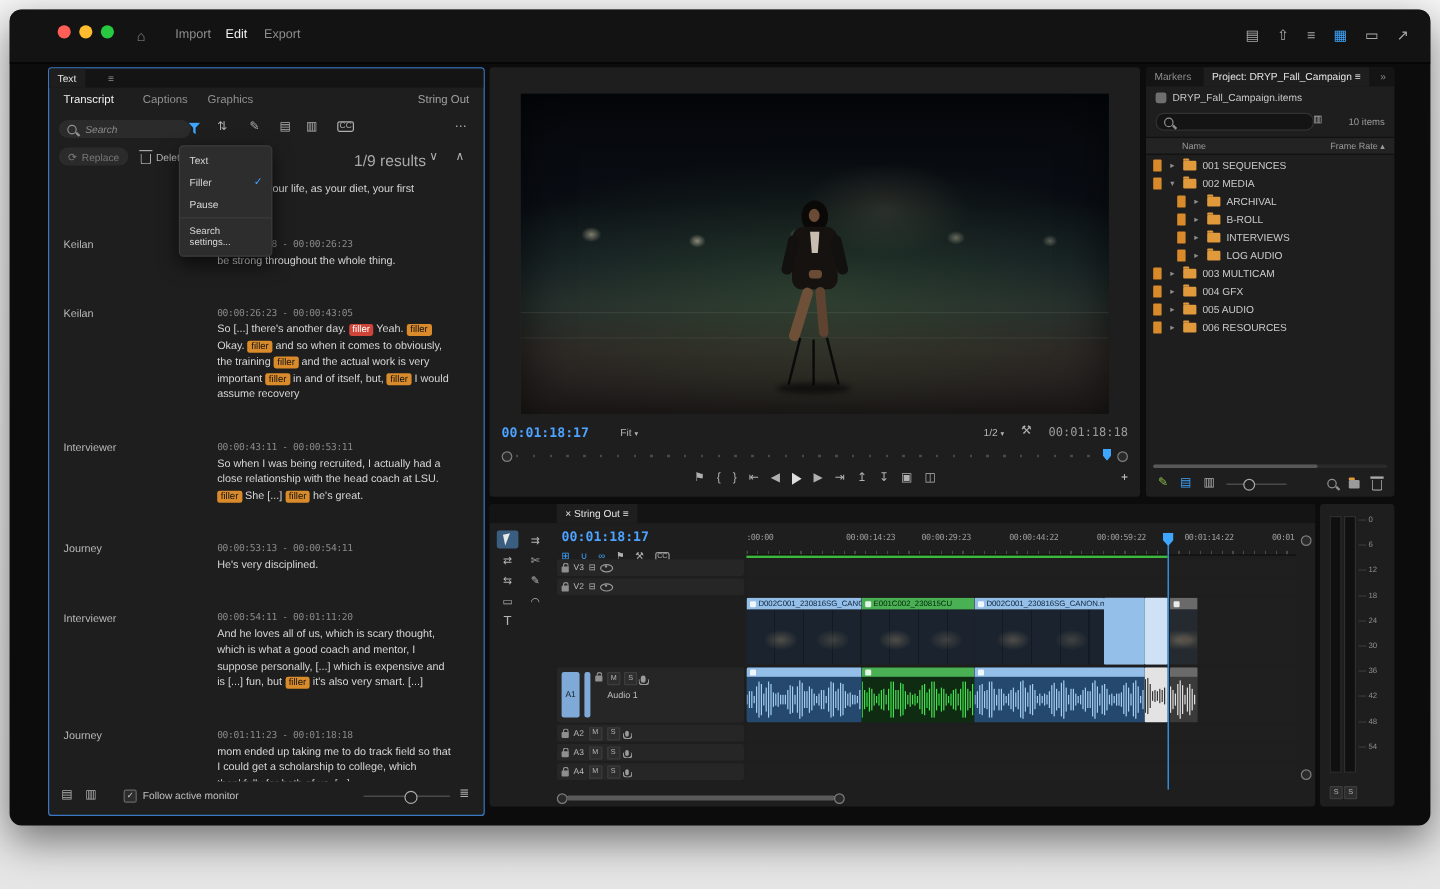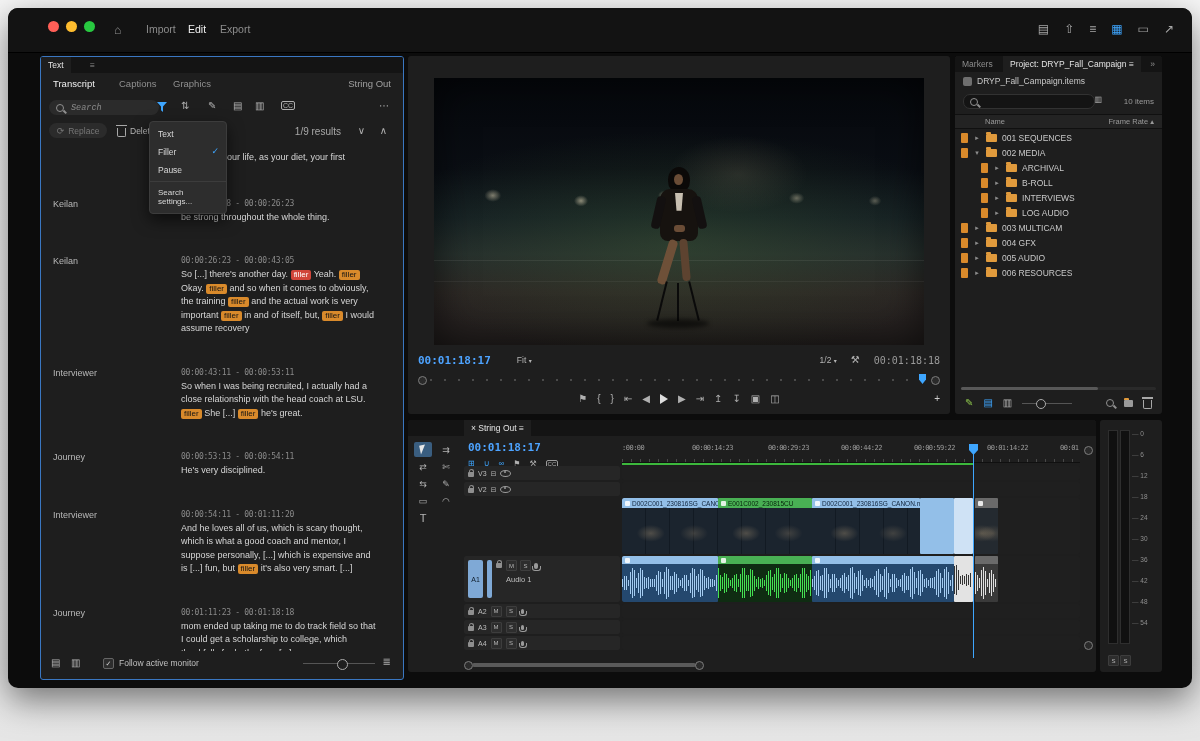--- a/index.html
+++ b/index.html
@@ -35,21 +35,21 @@
   .eyeico::after{content:"";position:absolute;left:2.5px;top:0.5px;width:2px;height:2px;border-radius:50%;background:#9a9a9a}
   .micico{display:inline-block;width:3.5px;height:5.5px;background:#9a9a9a;border-radius:2px;position:relative;flex:none;margin-top:1px}
   .micico::after{content:"";position:absolute;left:-2px;top:2.5px;width:6.5px;height:4px;border:1px solid #9a9a9a;border-top:none;border-radius:0 0 3px 3px}
   .playtri{display:inline-block;width:0;height:0;border-left:8px solid #dedede;border-top:5px solid transparent;border-bottom:5px solid transparent}
   .msbox{display:inline-flex;width:9px;height:9px;background:#2d2d2d;border:1px solid #3d3d3d;border-radius:1px;color:#b5b5b5;font-size:6px;align-items:center;justify-content:center;flex:none}
   
   .txt-tabs{position:absolute;top:18px;left:0;right:0;height:20px}
   .seg-tab{position:absolute;top:3px;font-size:9.5px;color:#909090}
   .seg-tab.active{color:#f0f0f0}
   .searchbox{position:absolute;left:8px;top:3px;width:96px;height:15px;background:#2b2b2b;border-radius:8px;display:flex;align-items:center;gap:5px;padding:0 7px}
-  .searchbox input{background:transparent;border:none;outline:none;color:#bbb;font-size:8.5px;width:70px;font-family:Liberation Mono, monospace}
+  .searchbox input{background:transparent;border:none;outline:none;color:#bbb;font-size:8.5px;width:70px;font-family:Liberation Sans, sans-serif}
   .searchbox input::placeholder{color:#8a8a8a;font-style:italic}
   .t-entry{display:grid;grid-template-columns:128px 1fr;padding:0 12px 0 12px;margin-bottom:30px}
   .t-speaker{font-size:9px;color:#b8b8b8}
   .t-time{font-size:8px;color:#8a8a8a;margin-bottom:3px;font-family:"DejaVu Sans Mono",monospace;letter-spacing:-0.3px}
   .t-text{font-size:9px;color:#d6d6d6;line-height:1.5;width:198px}
   .tag{display:inline-block;background:#d98a2b;color:#141414;border-radius:2px;font-size:8px;padding:0 3px;line-height:1.3}
   .tag-red{background:#d0453a;color:#fff}
   .dd{position:absolute;left:108px;top:64px;width:76px;background:#2d2d2d;border:1px solid #3c3c3c;border-radius:4px;box-shadow:0 6px 16px rgba(0,0,0,.6);z-index:60;padding:3px 0}
   .dd-item{position:relative;font-size:8.5px;color:#d8d8d8;padding:4px 8px}
   .dd-check{position:absolute;right:7px;top:3px;color:#3ea6ff;font-size:9px}
@@ -131,21 +131,21 @@
 
     <div style="position:absolute;top:66px;left:0;right:0;height:20px">
       <div style="position:absolute;left:8px;top:0;width:58px;height:15px;background:#2b2b2b;border-radius:8px;display:flex;align-items:center;justify-content:center;gap:4px">
         <span style="color:#777;font-size:9px">⟳</span>
         <span style="color:#777;font-size:8.5px">Replace</span>
       </div>
       <div style="position:absolute;left:76px;top:0;height:15px;display:flex;align-items:center;gap:4px">
         <span class="trashico"></span>
         <span style="color:#b5b5b5;font-size:8.5px">Delete</span>
       </div>
-      <span style="position:absolute;right:62px;top:3px;color:#a8a8a8;font-size:10px">1/9 results</span>
+      <span style="position:absolute;right:48px;top:3px;color:#a8a8a8;font-size:13px">1/9 results</span>
       <span class="ico" style="position:absolute;right:38px;top:3px">∨</span>
       <span class="ico" style="position:absolute;right:16px;top:3px">∧</span>
     </div>
 
     <div class="dd">
       <div class="dd-item">Text</div>
       <div class="dd-item">
         <span>Filler</span>
         <span class="dd-check">✓</span>
       </div>
@@ -400,21 +400,21 @@
       <span class="toolbtn">✄</span>
       <span class="toolbtn">⇆</span>
       <span class="toolbtn">✎</span>
       <span class="toolbtn">▭</span>
       <span class="toolbtn">◠</span>
       <span class="toolbtn" style="grid-column:1 / span 2;font-size:11px">T</span>
     </div>
 
     <div style="position:absolute;left:214px;right:16px;top:22px;height:20px;overflow:hidden;border-bottom:1px solid #101010">
       <span class="rlabel" style="left:0">:00:00</span>
-      <span class="rlabel" style="left:70px">00:00:14:23</span>
+      <span class="rlabel" style="left:83px">00:00:14:23</span>
       <span class="rlabel" style="left:146px">00:00:29:23</span>
       <span class="rlabel" style="left:219px">00:00:44:22</span>
       <span class="rlabel" style="left:292px">00:00:59:22</span>
       <span class="rlabel" style="left:365px">00:01:14:22</span>
       <span class="rlabel" style="left:438px">00:01:29:21</span>
       <span class="tickrow"></span>
     </div>
     <div style="position:absolute;left:214px;top:43px;width:351px;height:2px;background:#3cb83c"></div>
 
     <div style="position:absolute;left:56px;top:46px;width:156px;bottom:14px">

